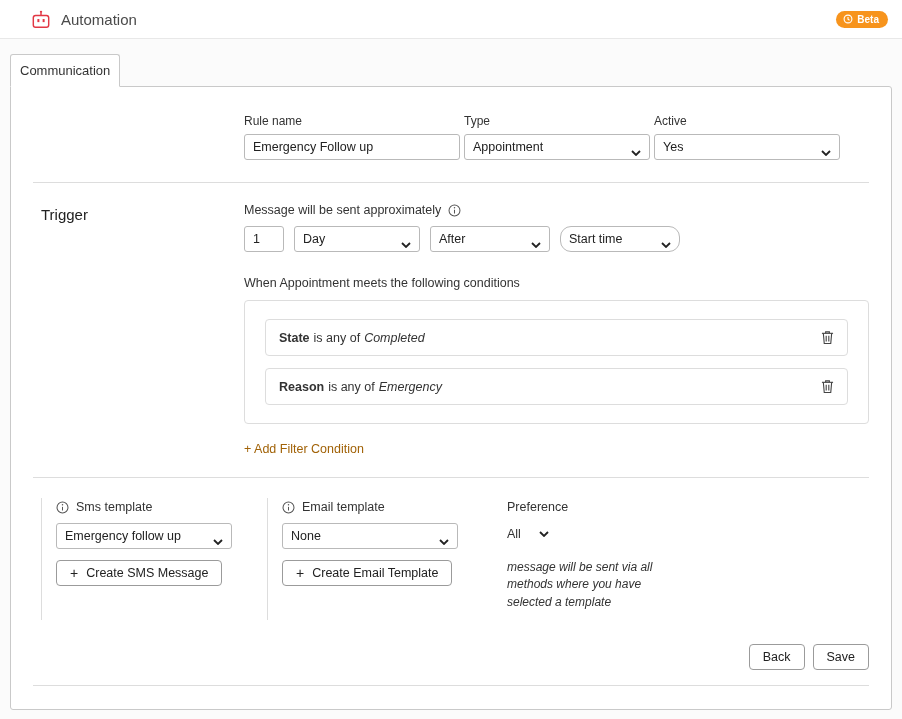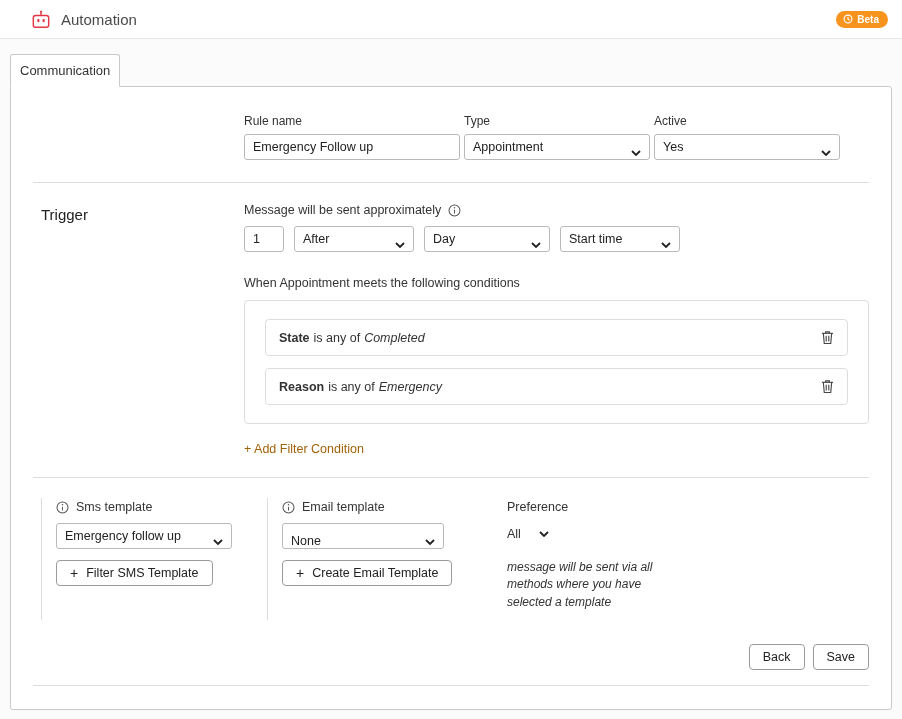--- a/index.html
+++ b/index.html
@@ -72,21 +72,21 @@
   .section { display:flex; padding:20px 22px 20px 30px; }
   .section-label { width:203px; flex:0 0 203px; font-size:15px; color:#222; padding-top:3px; }
   .section-content { flex:1; min-width:0; }
 
   
   .approx-label { font-size:12.5px; display:flex; align-items:center; gap:7px; margin-bottom:9px; }
   .controls { display:flex; gap:10px; margin-bottom:24px; }
   .ti-num { width:40px; }
   .sel-unit { width:126px; }
   .sel-dir  { width:120px; }
-  .sel-anchor { width:120px; }
+  .sel-anchor { width:120px;border-radius:11px; }
   .cond-heading { font-size:12.5px; margin-bottom:10px; }
   .cond-box { border:1px solid #ddd; border-radius:4px; padding:18px 20px; }
   .cond-row {
     border:1px solid #ddd; border-radius:4px; height:37px;
     display:flex; align-items:center; padding:0 13px; font-size:12.5px;
   }
   .cond-row + .cond-row { margin-top:12px; }
   .cond-field { font-weight:bold; margin-right:4px; }
   .cond-op { margin-right:4px; }
   .cond-val { font-style:italic; }
@@ -97,21 +97,21 @@
   }
 
   
   .msg-cols { display:flex;gap:7px; }
   .msg-col { min-height:122px; padding:2px 14px 0 14px; }
   .msg-col-sms   { width:219px; border-left:1px solid #ddd; }
   .msg-col-email { width:218px; border-left:1px solid #ddd; }
   .msg-col-pref  { flex:1; padding-left:15px; }
   .tmpl-label { font-size:12.5px; display:flex; align-items:center; gap:7px; margin-bottom:9px; }
   .sel-sms { width:176px; }
-  .sel-email { width:162px;align-items:flex-end; }
+  .sel-email { width:176px; }
   .tmpl-btn { margin-top:11px; }
   .plus { font-size:14px; }
   .pref-select {
     display:inline-flex; align-items:center; gap:18px;
     font-size:12.5px; margin-top:4px; cursor:pointer;
   }
   .pref-note { font-style:italic; font-size:12px; line-height:1.45; width:152px; margin-top:17px; }
 
   
   .footer-btns { display:flex; justify-content:flex-end; gap:8px; padding:4px 22px 15px; }
@@ -189,30 +189,30 @@
           <svg width="13" height="13" viewBox="0 0 14 14" fill="none" stroke="#555" stroke-width="1.1">
             <circle cx="7" cy="7" r="5.9"></circle>
               <line x1="7" y1="6.3" x2="7" y2="10.2"></line>
               <circle cx="7" cy="4.1" r="0.8" fill="#555" stroke="none"></circle>
           </svg>
         </span>
       </div>
 
       <div class="controls">
         <input class="ti ti-num" readonly="" value="1" style="">
-        <div class="sel sel-dir">
-          <span>After</span>
+        <div class="sel sel-unit">
+          <span>Day</span>
           <span class="chev">
             <svg width="10" height="6" viewBox="0 0 10 6">
                 <path d="M1 1l4 4 4-4" fill="none" stroke="#222" stroke-width="1.8"></path>
               </svg>
           </span>
         </div>
-        <div class="sel sel-unit">
-          <span>Day</span>
+        <div class="sel sel-dir">
+          <span>After</span>
           <span class="chev">
             <svg width="10" height="6" viewBox="0 0 10 6">
                 <path d="M1 1l4 4 4-4" fill="none" stroke="#222" stroke-width="1.8"></path>
               </svg>
           </span>
         </div>
         <div class="sel sel-anchor">
           <span>Start time</span>
           <span class="chev">
             <svg width="10" height="6" viewBox="0 0 10 6">
@@ -279,21 +279,21 @@
           <div class="sel sel-sms">
             <span>Emergency follow up</span>
             <span class="chev">
               <svg width="10" height="6" viewBox="0 0 10 6">
                   <path d="M1 1l4 4 4-4" fill="none" stroke="#222" stroke-width="1.8"></path>
                 </svg>
             </span>
           </div>
           <button class="btn tmpl-btn">
             <span class="plus">+</span>
-            <span>Filter SMS Template</span>
+            <span>Create SMS Message</span>
           </button>
         </div>
 
         <div class="msg-col msg-col-email">
           <div class="tmpl-label">
             <span style="display:flex;">
               <svg width="13" height="13" viewBox="0 0 14 14" fill="none" stroke="#555" stroke-width="1.1">
                 <circle cx="7" cy="7" r="5.9"></circle>
                   <line x1="7" y1="6.3" x2="7" y2="10.2"></line>
                   <circle cx="7" cy="4.1" r="0.8" fill="#555" stroke="none"></circle>

